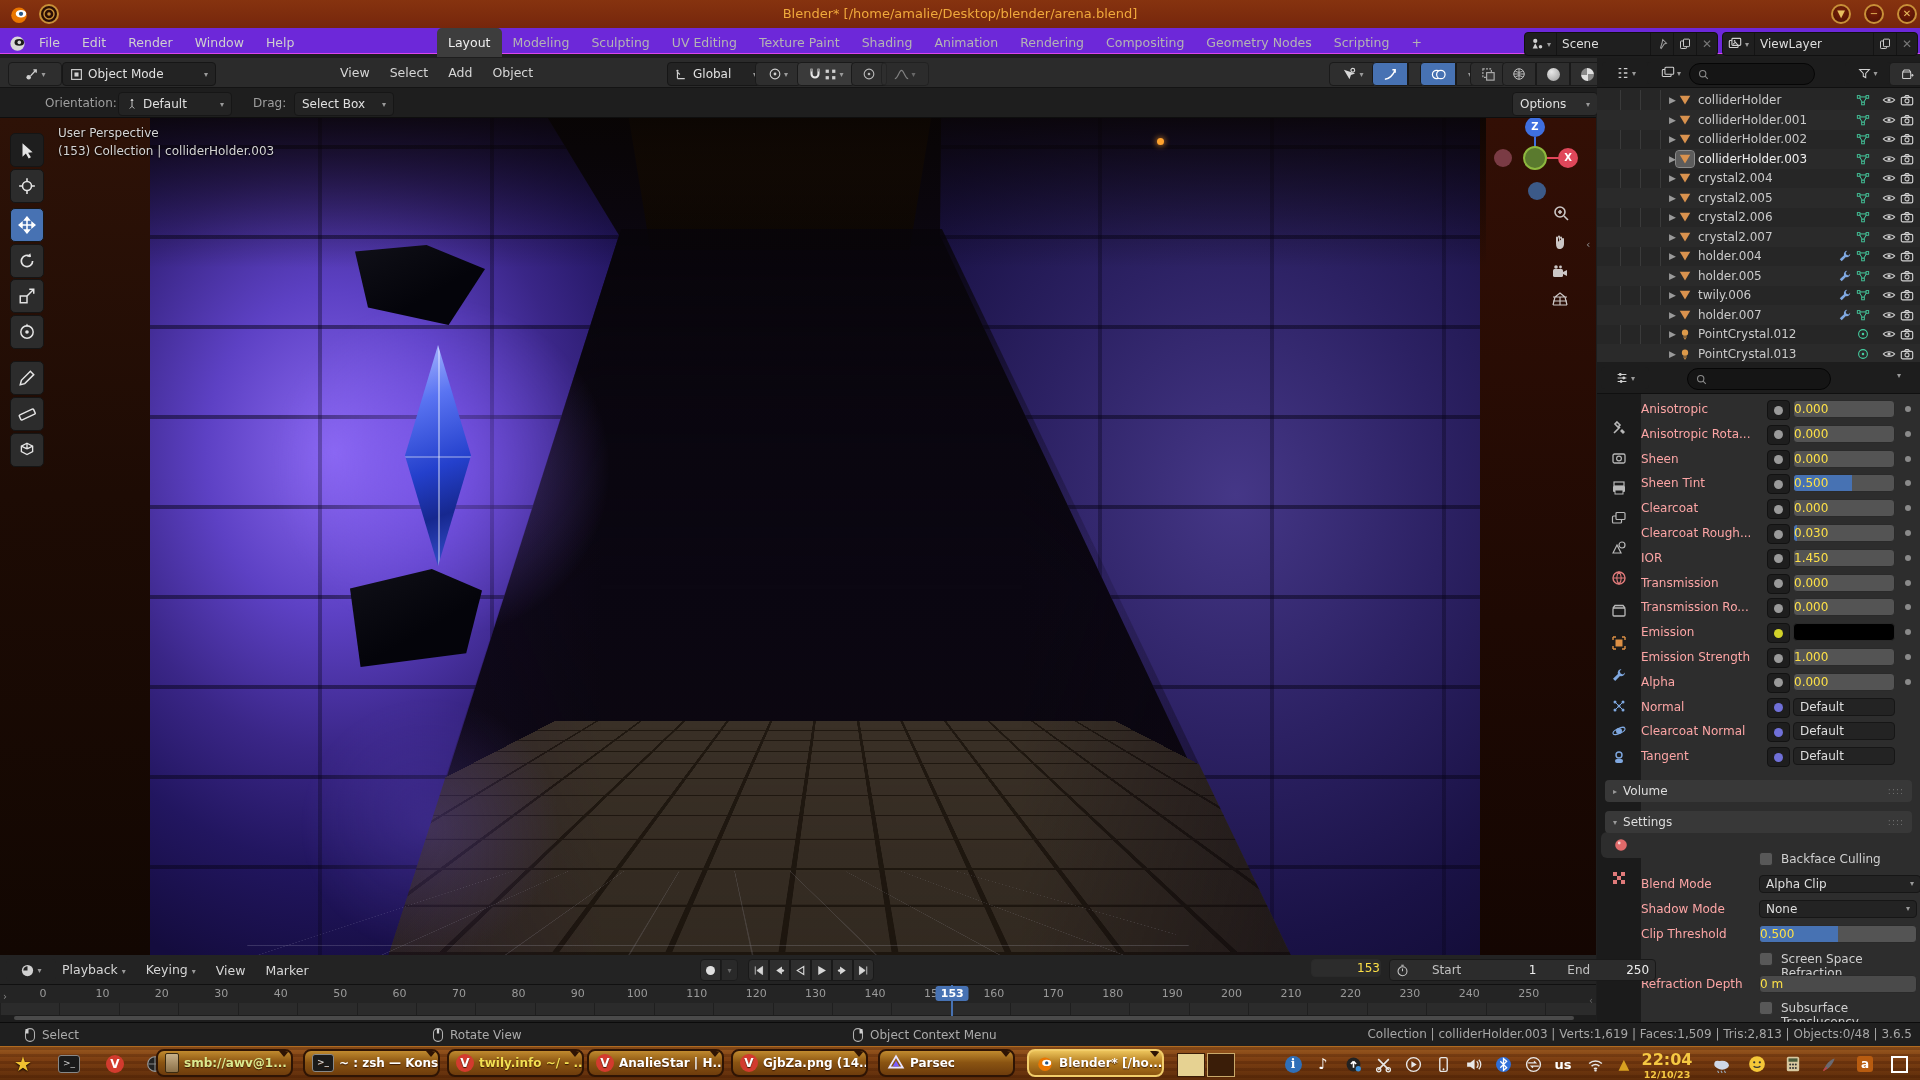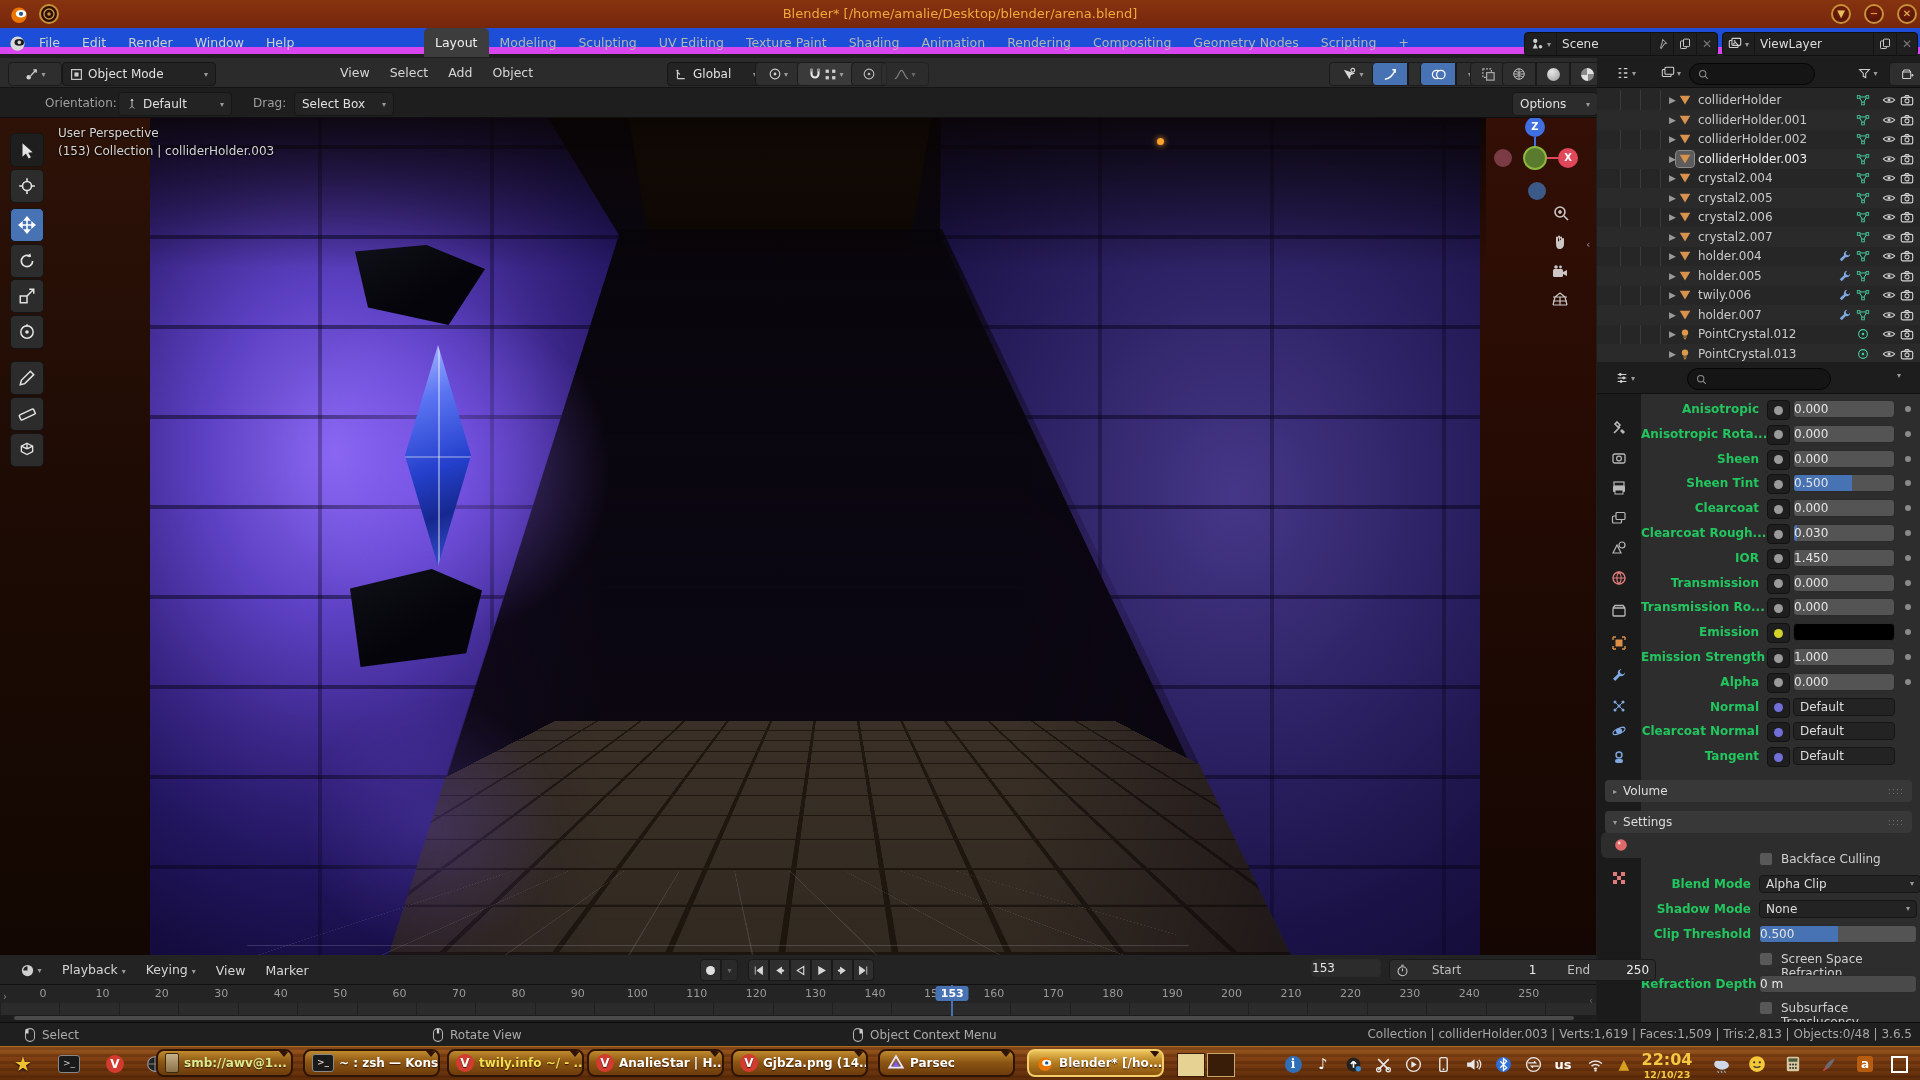--- a/index.html
+++ b/index.html
@@ -8,24 +8,24 @@
         background:#1e1e1e;-webkit-font-smoothing:antialiased;}
   .abs{position:absolute;}
   .row{display:flex;align-items:center;}
 
   
   #titlebar{left:0;top:0;width:1920px;height:28px;background:linear-gradient(180deg,#86330f,#76260c);}
   #titlebar .title{width:100%;text-align:center;line-height:28px;color:#f0a93c;font-size:13px;}
   .winbtn{width:20px;height:20px;border-radius:50%;background:radial-gradient(circle at 50% 35%,#7a2008,#4a0f04);
           border:2px solid #c89038;color:#e8c060;font-size:10px;line-height:16px;text-align:center;box-sizing:border-box;}
   
-  #menubar{left:0;top:28px;width:1920px;height:26px;background:#1d4ed8;border-bottom:7px solid #d946ef;box-sizing:border-box;}
+  #menubar{left:0;top:28px;width:1920px;height:26px;background:#6d28d9;border-bottom:1px solid #d946ef;box-sizing:border-box;}
   .menu-item{padding:0 11px;line-height:29px;color:#cfcfcf;font-size:12.5px;}
   .ws-tab{padding:0 11px;line-height:29px;color:#b4b4b4;font-size:12.5px;white-space:nowrap;}
-  .ws-tab.active{background:#3d3d3d;color:#efefef;border-radius:5px 5px 0 0;}
+  .ws-tab.active{background:#3d3d3d;color:#efefef;border-radius:5px 5px 0 0;margin-left:13px;}
   .idblock{display:flex;align-items:center;height:22px;background:#1f1f1f;border:1px solid #101010;border-radius:4px;overflow:hidden;}
   .idblock .cell{padding:0 5px;height:100%;display:flex;align-items:center;gap:3px;border-right:1px solid #141414;}
   .idblock .namecell{flex:1;color:#dedede;}
   .chev{font-size:8px;color:#9a9a9a;}
   
   #toolheader{left:0;top:58px;width:1920px;height:30px;background:#2b2b2b;border-bottom:1px solid #141414;box-sizing:border-box;}
   .widget{display:flex;align-items:center;gap:5px;background:#232323;border:1px solid #161616;border-radius:4px;height:22px;padding:0 7px;color:#e0e0e0;}
   .hmenu{padding:0 10px;line-height:29px;color:#d6d6d6;font-size:12.5px;}
   .tbtn{display:flex;align-items:center;justify-content:center;background:#2e2e2e;border:1px solid #1a1a1a;border-radius:4px;height:22px;padding:0 4px;gap:2px;}
   .tbtn.blue{background:#4772b3;}
@@ -94,26 +94,26 @@
   .iconbox{width:18px;height:16px;display:flex;align-items:center;justify-content:center;border-radius:3px;}
   .iconbox.sel{background:#5c5c5c;outline:1px solid #8a8a8a;}
   .guide{position:absolute;top:2px;bottom:2px;width:1px;background:#3a3a3a;}
   
   #props{left:1597px;top:362px;width:323px;height:660px;background:#2d2d2d;overflow:hidden;}
   #propshead{position:absolute;left:0;top:0;width:100%;height:32px;background:#1d1d1d;border-bottom:1px solid #101010;box-sizing:border-box;}
   #proptabs{position:absolute;left:0;top:32px;width:44px;bottom:0;background:#1b1b1b;}
   .ptab{position:absolute;left:0;width:44px;height:26px;display:flex;align-items:center;justify-content:center;}
   .ptab.active{background:#2d2d2d;border-radius:6px 0 0 6px;margin-left:4px;width:40px;}
   .prow{position:absolute;height:19px;display:flex;align-items:center;}
-  .plabel{position:absolute;text-align:right;color:#22c55e;white-space:nowrap;font-weight:bold;}
+  .plabel{position:absolute;color:#fca5a5;white-space:nowrap;}
   .socket{position:absolute;width:21px;height:18px;background:#1e1e1e;border:1px solid #121212;border-radius:4px;display:flex;align-items:center;justify-content:center;}
   .socket i{width:9px;height:9px;border-radius:50%;display:block;}
   .slider{position:absolute;height:18px;background:#545454;border-radius:4px;overflow:hidden;border:1px solid #2a2a2a;box-sizing:border-box;}
   .slider .fill{position:absolute;left:0;top:0;bottom:0;background:#4772b3;}
-  .slider .val{position:relative;width:100%;text-align:left;line-height:16px;color:#e5e5e5;}
+  .slider .val{position:relative;width:100%;text-align:right;line-height:16px;color:#fde047;}
   .ddark{position:absolute;height:18px;background:#232323;border:1px solid #161616;border-radius:4px;color:#dedede;display:flex;align-items:center;padding:0 6px;box-sizing:border-box;}
   .deco{position:absolute;width:6px;height:6px;border-radius:50%;background:#8a8a8a;}
   .panelhdr{position:absolute;left:8px;width:307px;height:22px;background:#383838;border-radius:4px;display:flex;align-items:center;color:#dedede;box-sizing:border-box;padding:0 8px;gap:6px;}
   .panelhdr .drag{margin-left:auto;color:#6f6f6f;font-size:9px;letter-spacing:1px;}
   .checkbox{position:absolute;width:14px;height:14px;background:#585858;border:1px solid #2e2e2e;border-radius:3px;box-sizing:border-box;}
   .cblabel{position:absolute;color:#d0d0d0;}
   
   #timeline{left:0;top:955px;width:1596px;height:67px;background:#1d1d1d;}
   #tlhead{position:absolute;left:0;top:0;width:100%;height:30px;background:#232323;border-bottom:1px solid #101010;box-sizing:border-box;}
   #tlruler{position:absolute;left:0;top:30px;width:100%;height:30px;background:#242424;}

